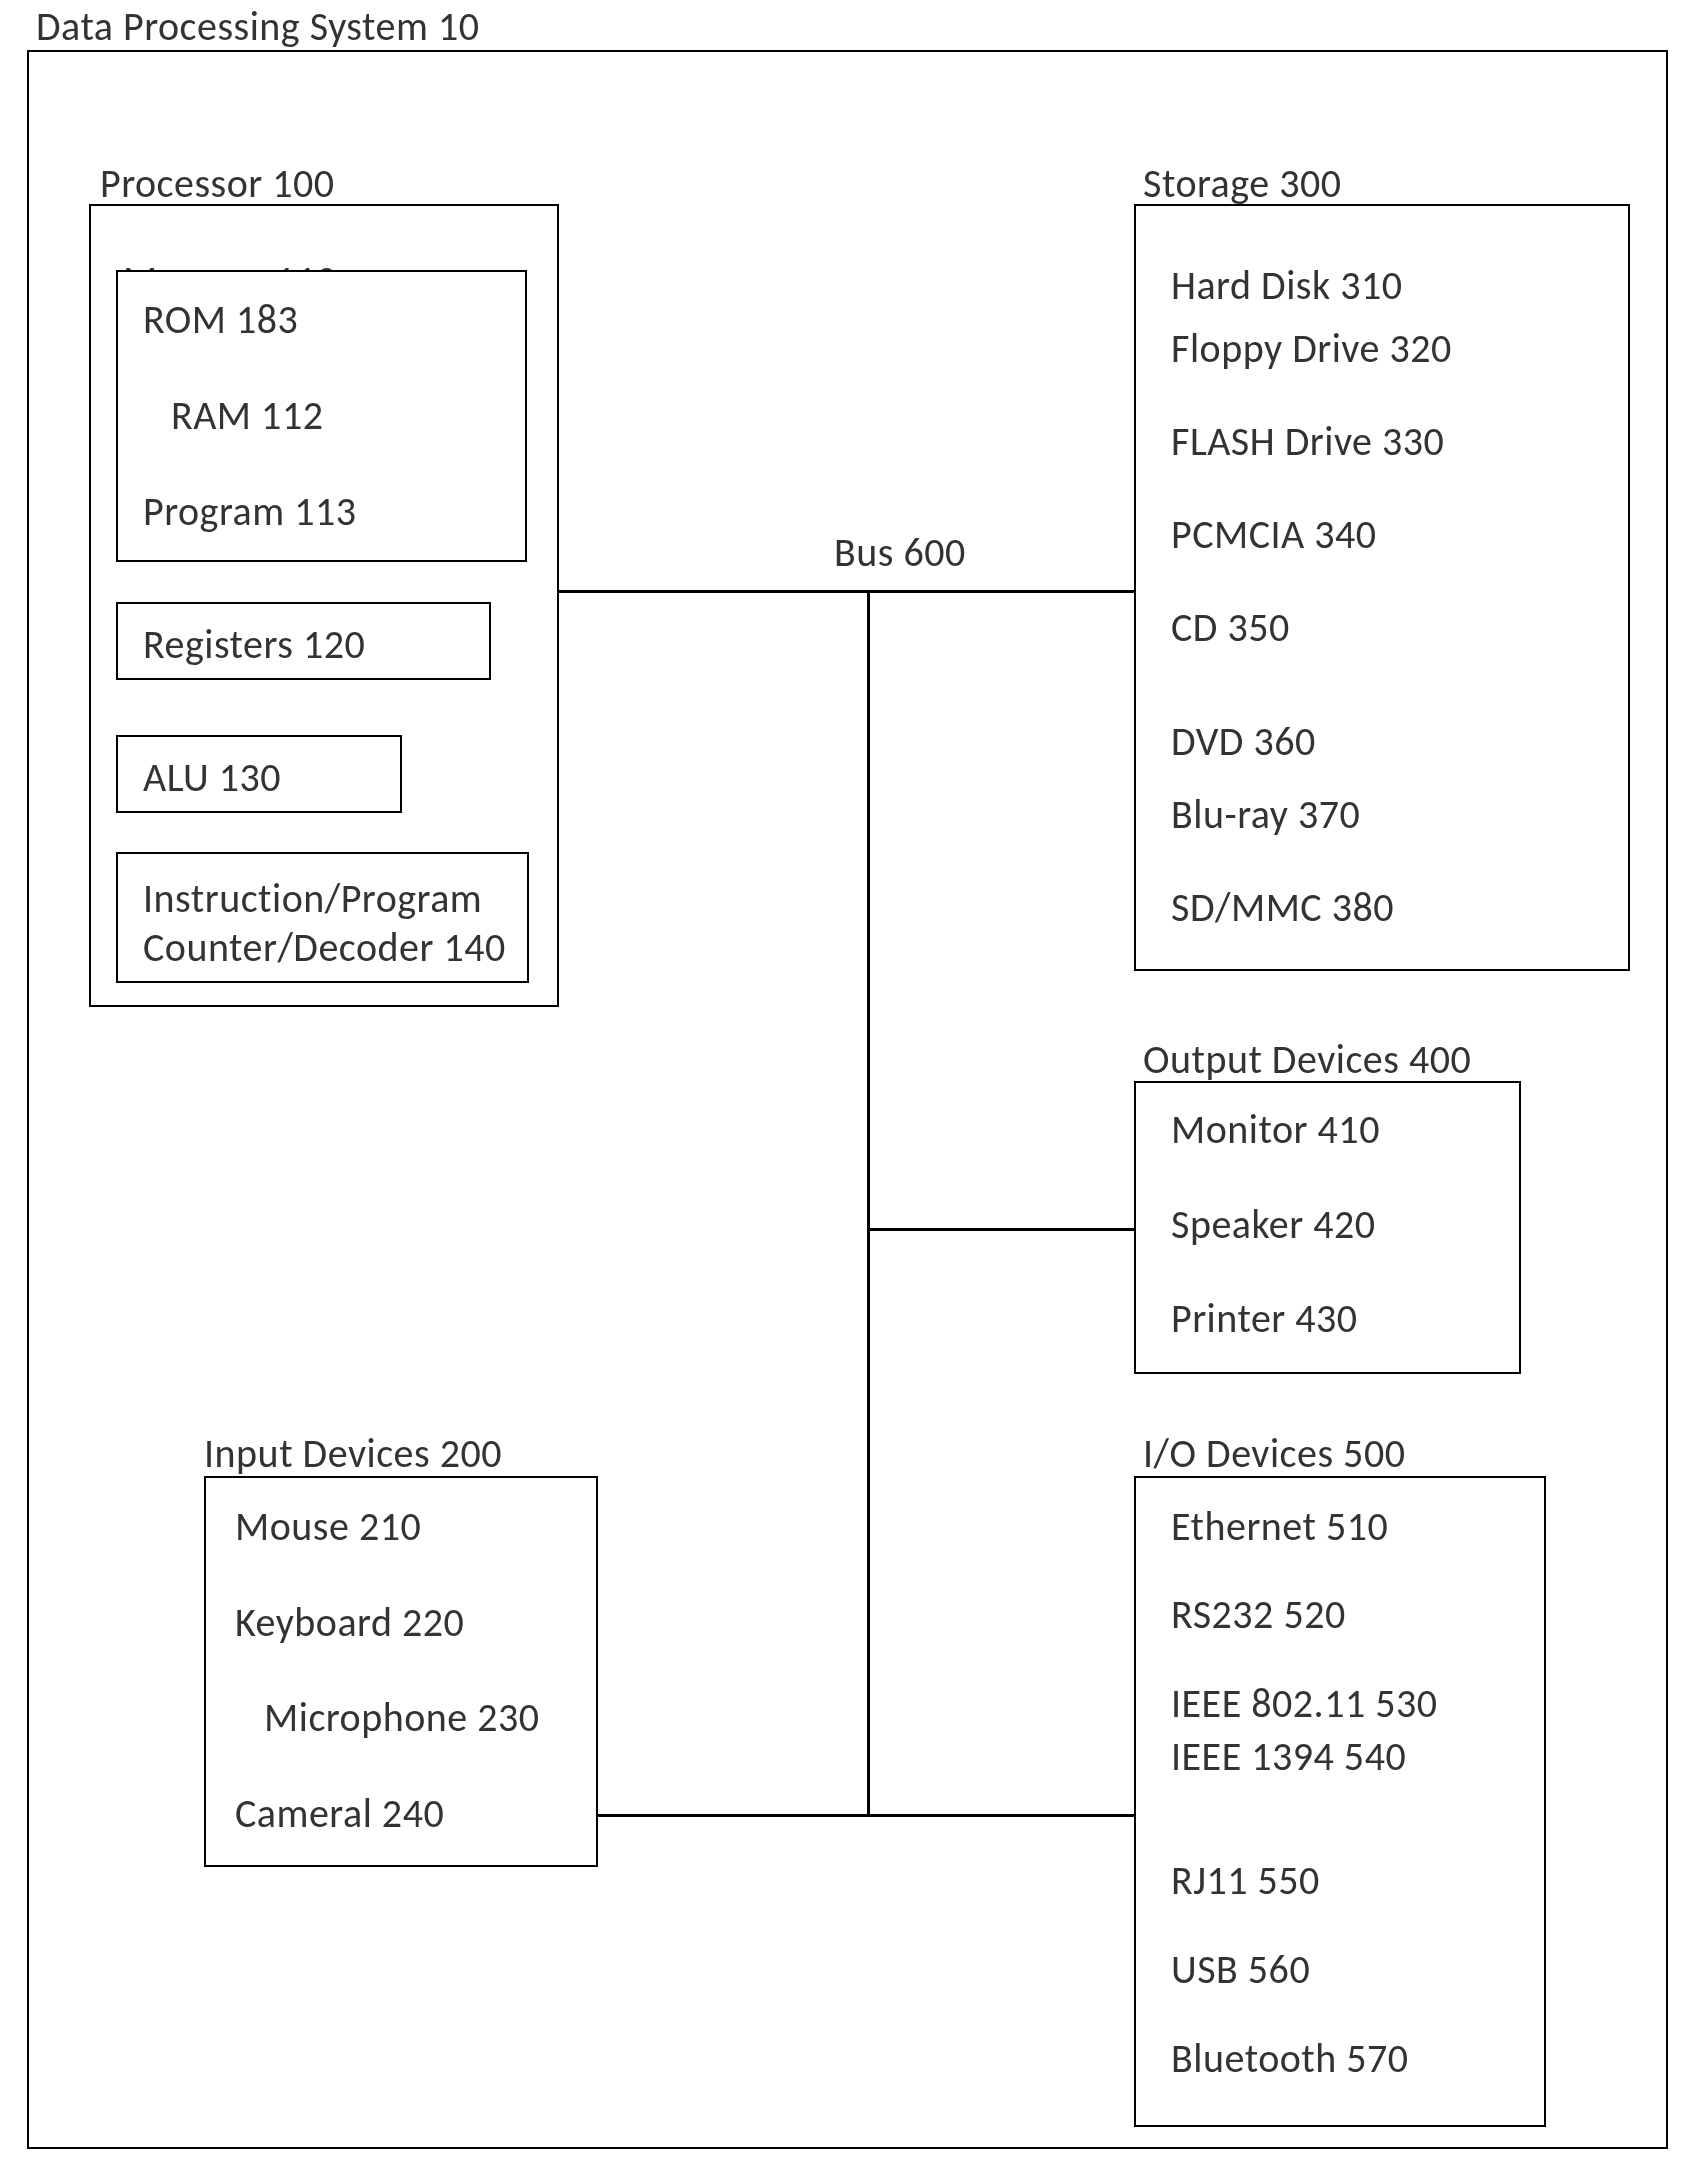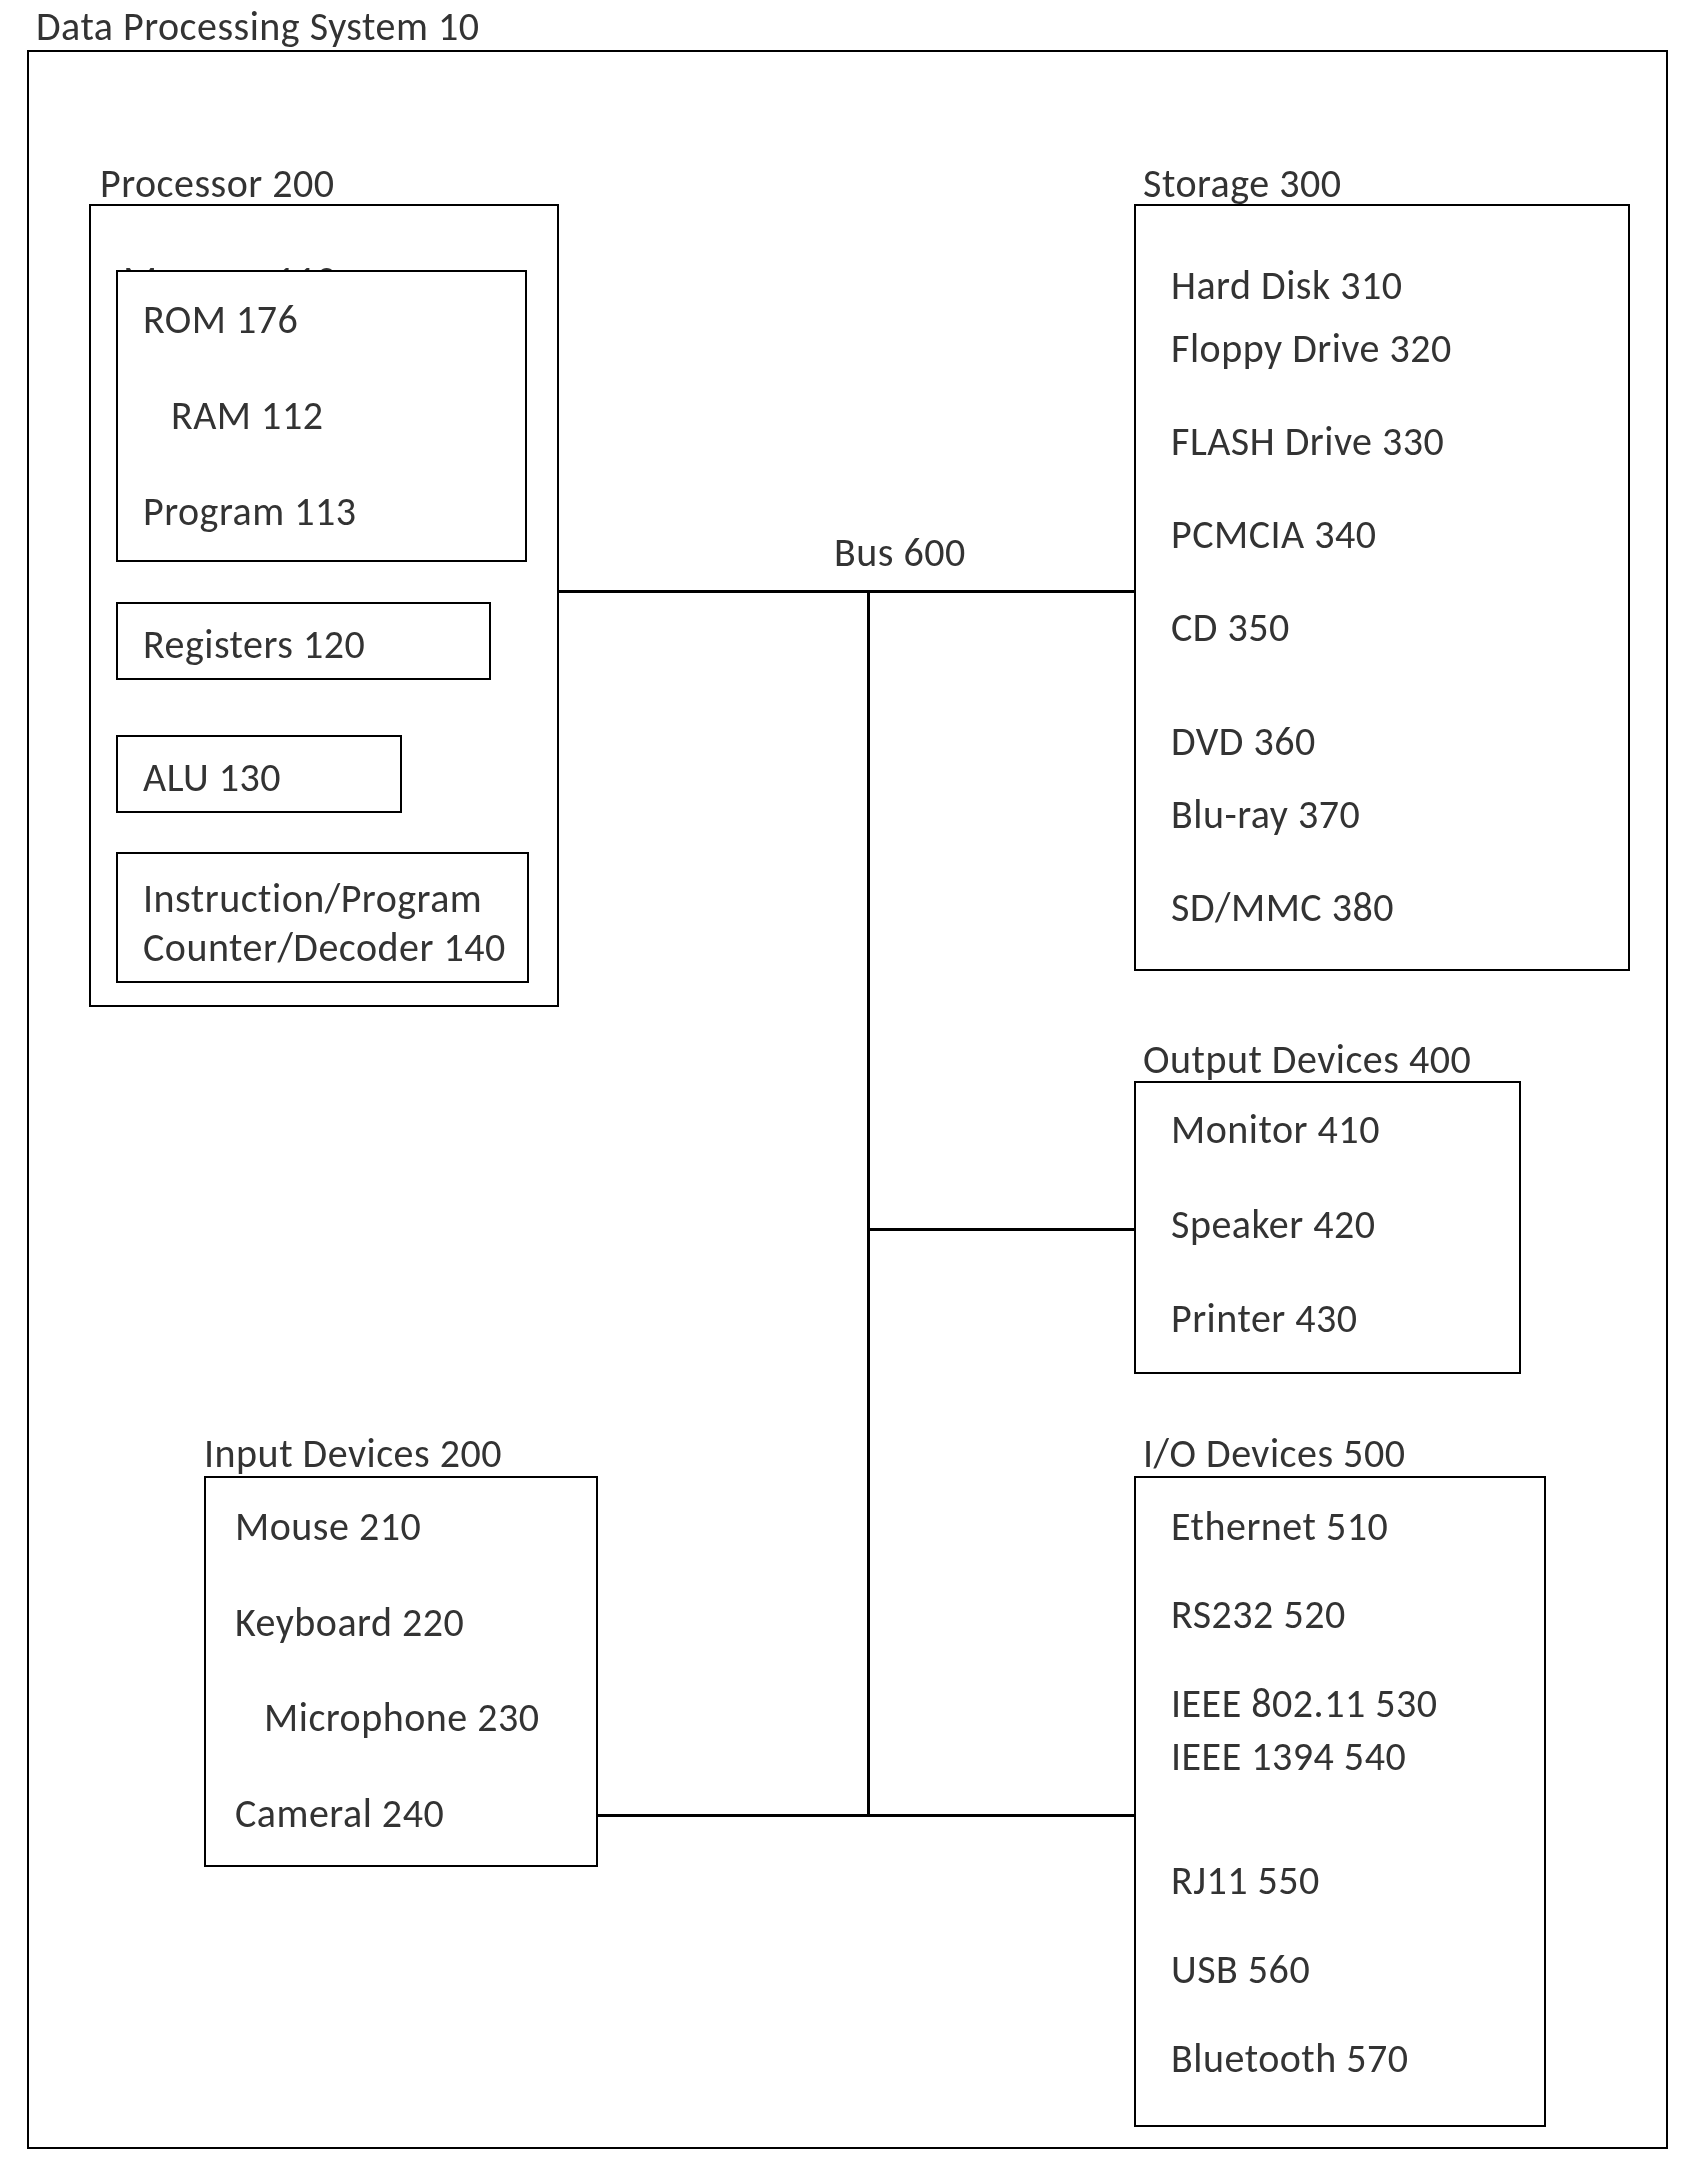--- a/index.html
+++ b/index.html
@@ -42,26 +42,26 @@
   .vline { width: 2.7px; }
 </style>
 </head>
 <body>
 
 <div class="canvas">
 
   <div class="label" style="left:36px; top:1.8px;">Data Processing System 10</div>
   <div class="box" style="left:27px; top:50px; width:1641px; height:2099px;"></div>
 
-  <div class="label" style="left:100px; top:159px;">Processor 200</div>
+  <div class="label" style="left:100px; top:159px;">Processor 100</div>
   <div class="box" style="left:89px; top:204px; width:470px; height:803px;"></div>
 
   <div class="label" style="left:123px; top:236px;margin-top:20px;">Memory 110</div>
   <div class="box" style="left:116px; top:270px; width:411px; height:292px;"></div>
-  <div class="item" style="left:143px; top:295px;">ROM 176</div>
+  <div class="item" style="left:143px; top:295px;">ROM 183</div>
   <div class="item" style="left:143px; top:391px;margin-left:28px;">RAM 112</div>
   <div class="item" style="left:143px; top:487px;">Program 113</div>
 
   <div class="box" style="left:116px; top:602px; width:375px; height:78px;"></div>
   <div class="item" style="left:143px; top:620px;text-align:center;">Registers 120</div>
 
   <div class="box" style="left:116px; top:735px; width:286px; height:78px;"></div>
   <div class="item" style="left:143px; top:753px;">ALU 130</div>
 
   <div class="box" style="left:116px; top:852px; width:413px; height:131px;"></div>

